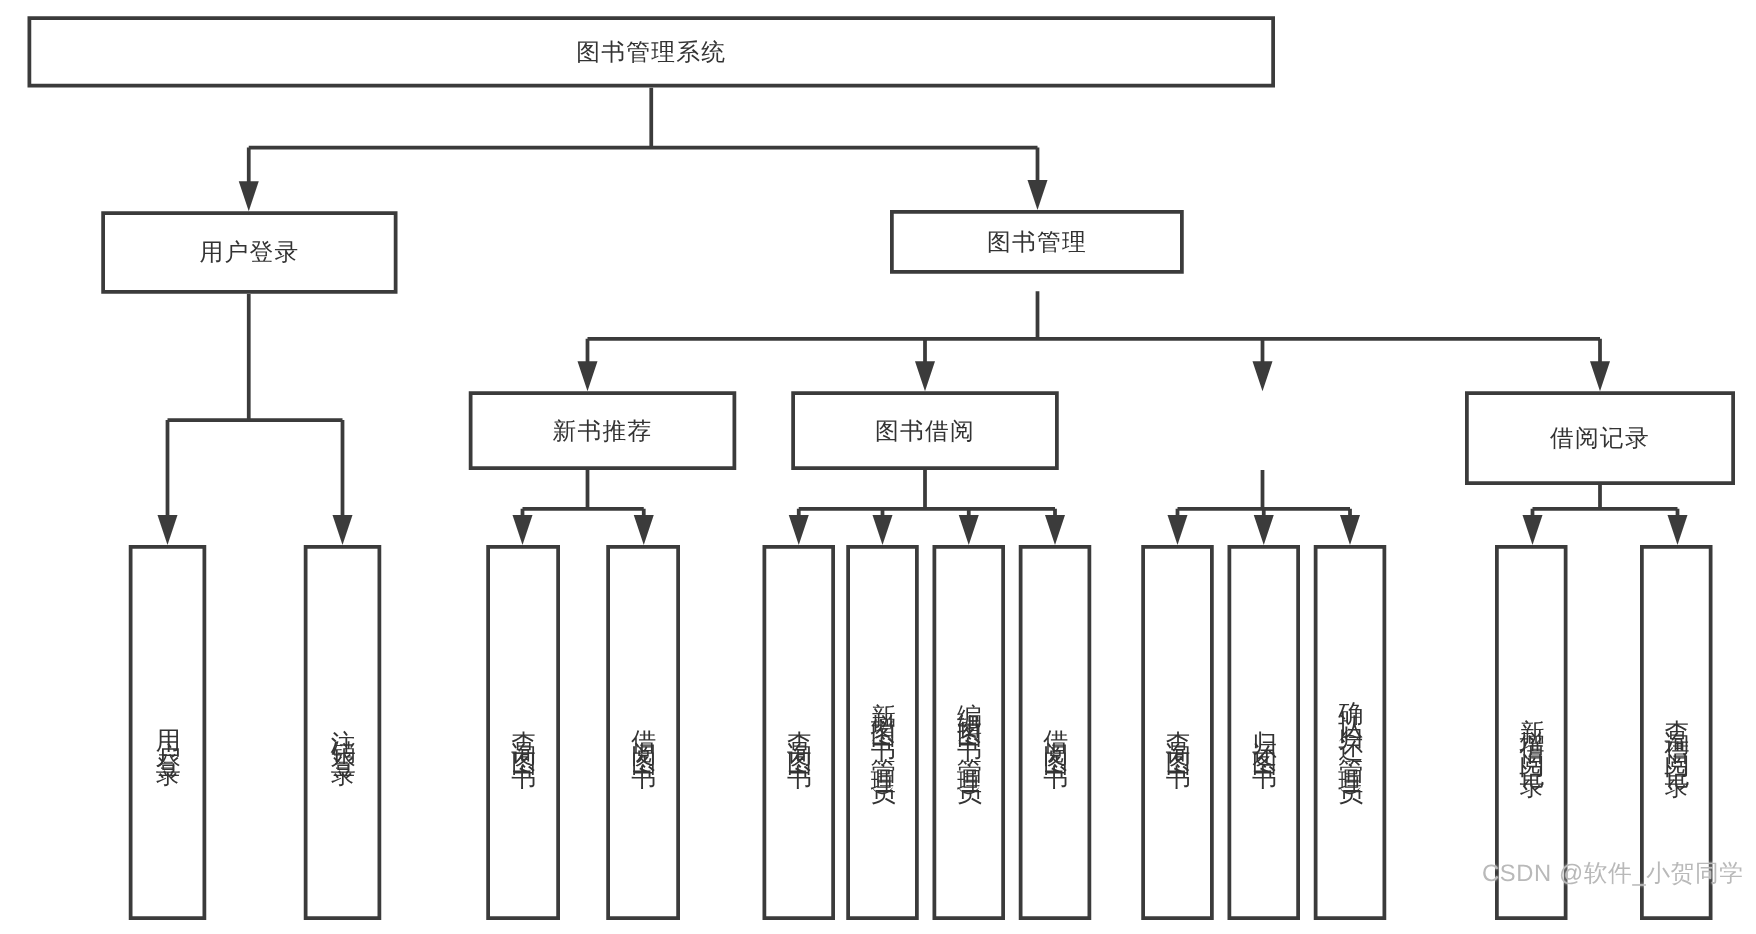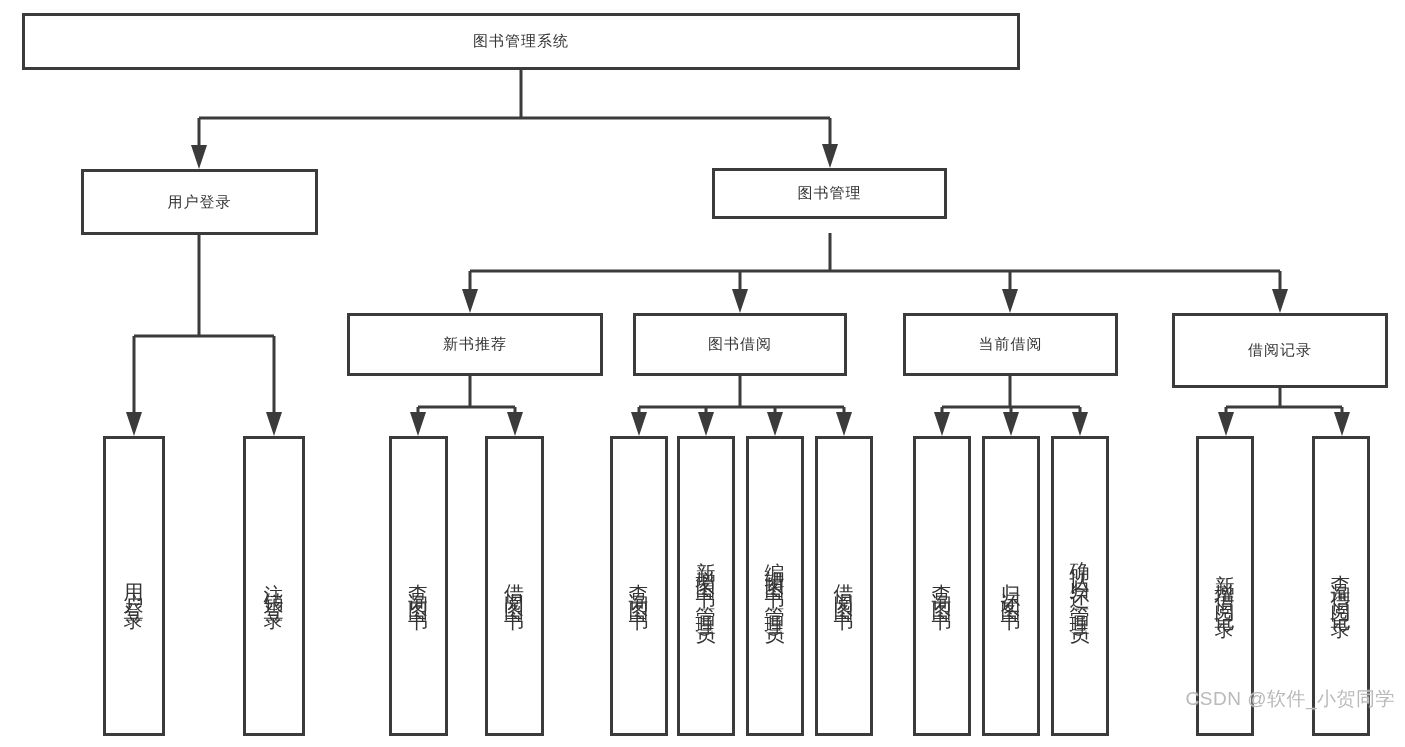--- a/index.html
+++ b/index.html
@@ -29,21 +29,21 @@
   .node {
     position: absolute;
     border: 3px solid var(--line);
     background: #ffffff;
     display: flex;
     align-items: center;
     justify-content: center;
     color: var(--text);
   }
   .node-h span {
-    font-size: 15px;
+    font-size: 19px;
     letter-spacing: 1px;
     white-space: nowrap;
   }
   .node-v span {
     writing-mode: vertical-rl;
     text-orientation: mixed;
     font-size: 20px;
     letter-spacing: 9px;
     line-height: 1;
     white-space: nowrap;
@@ -112,28 +112,25 @@
     <span>图书管理系统</span>
   </div>
 
   <div class="node node-h" style="left:81px; top:169px; width:237px; height:66px">
     <span>用户登录</span>
   </div>
   <div class="node node-h" style="left:712px; top:168px; width:235px; height:51px">
     <span>图书管理</span>
   </div>
 
-  <div class="node node-h" style="left:347px; top:313px; width:256px; height:63px">
+  <div class="node node-h" style="left:375px; top:313px; width:214px; height:63px">
     <span>新书推荐</span>
   </div>
   <div class="node node-h" style="left:633px; top:313px; width:214px; height:63px">
     <span>图书借阅</span>
-  </div>
-  <div class="node node-h" style="left:903px; top:313px; width:215px; height:63px">
-    <span>当前借阅</span>
   </div>
   <div class="node node-h" style="left:1172px; top:313px; width:216px; height:75px">
     <span>借阅记录</span>
   </div>
 
   <div class="node node-v" style="left:103px; top:436px; width:62px; height:300px">
     <span>用户登录</span>
   </div>
   <div class="node node-v" style="left:243px; top:436px; width:62px; height:300px">
     <span>注销登录</span>

